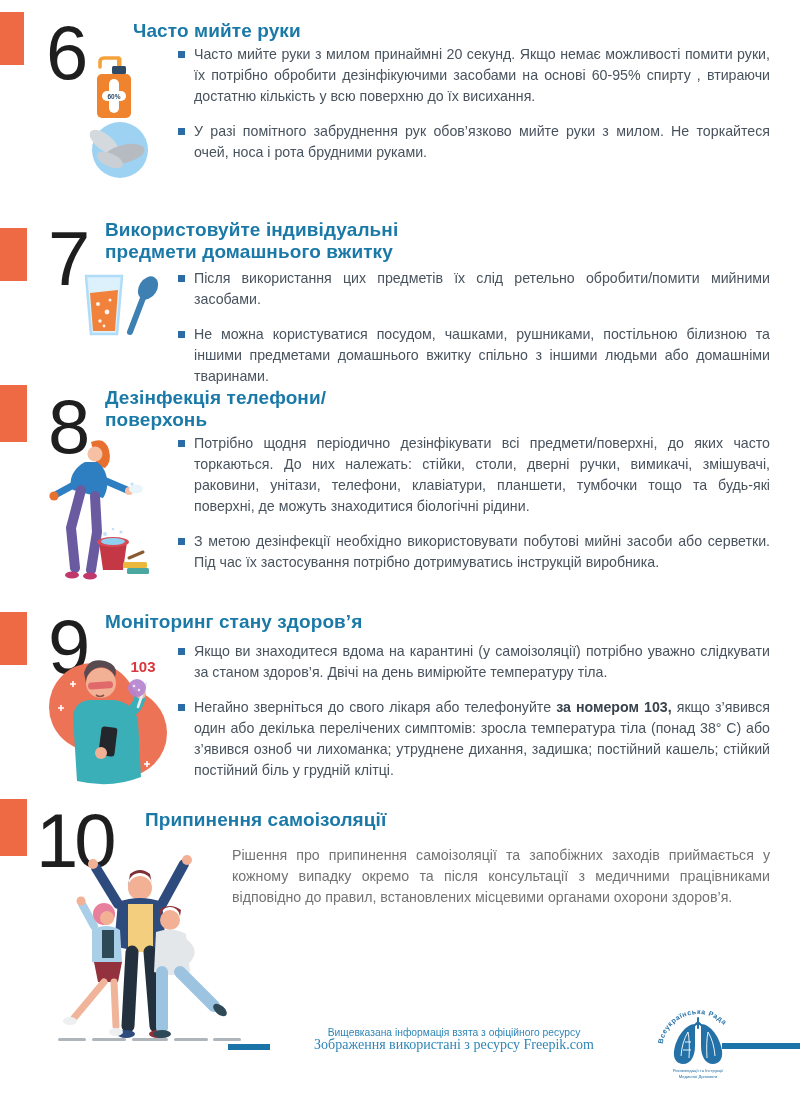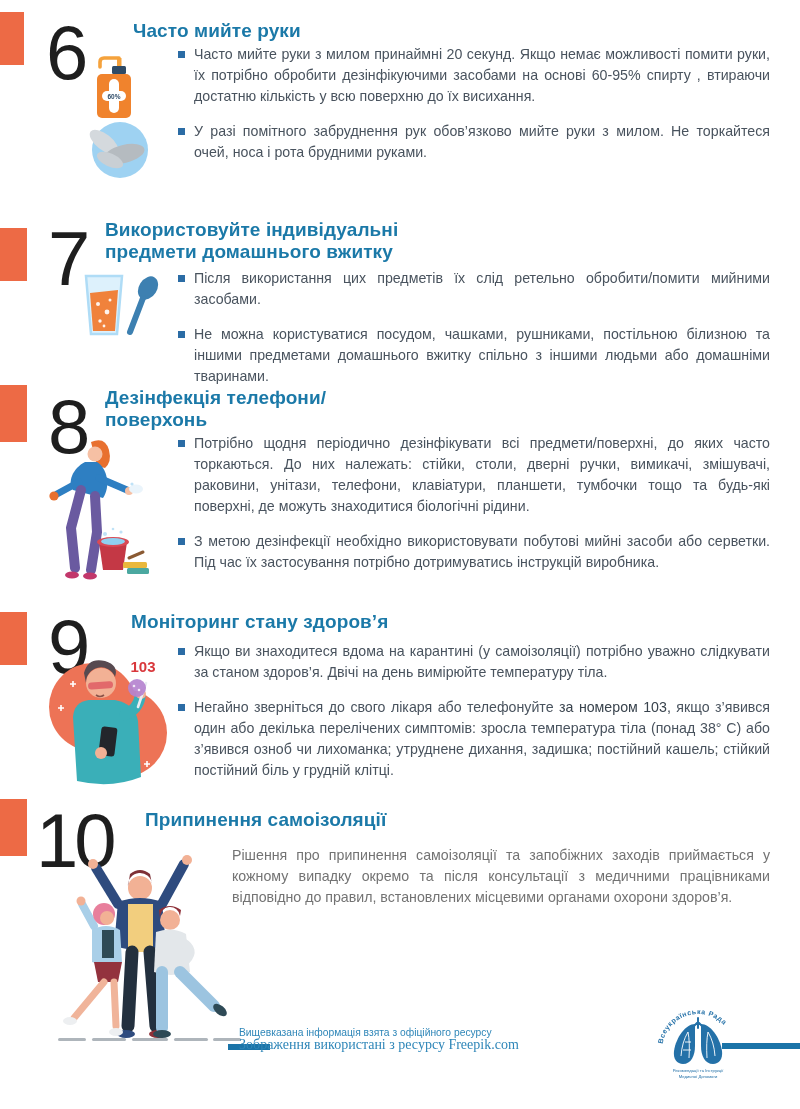--- a/index.html
+++ b/index.html
@@ -7,26 +7,26 @@
         font-family:"Liberation Sans",sans-serif;}
   .marker{position:absolute;left:0;background:#ED6A45;}
   .num{position:absolute;color:#1E1E1E;font-weight:300;font-size:76px;line-height:0.82;
        letter-spacing:-2px;font-family:"Liberation Sans",sans-serif;}
   .sec-title{position:absolute;color:#1B79A8;font-size:19px;font-weight:700;line-height:22px;
              letter-spacing:0.1px;}
   .bullets{position:absolute;left:178px;width:592px;}
   .bullet{display:flex;margin-bottom:14px;}
   .bullet .sq{flex:0 0 auto;width:7px;height:7px;background:#2B6CA5;margin:7px 9px 0 0;}
   .btxt{color:#49535E;font-size:14.2px;line-height:21px;text-align:justify;}
-  .btxt .b{font-weight:400;color:#39434D;}
+  .btxt .b{font-weight:700;color:#39434D;}
   .para{position:absolute;left:232px;width:538px;color:#737373;font-size:14.2px;
         line-height:21px;text-align:justify;}
   .illu{position:absolute;}
   .footer-bar{position:absolute;background:#1B74A8;}
-  .footer-text{position:absolute;top:1027px;right:131px;width:430px;text-align:left;}
+  .footer-text{position:absolute;top:1027px;right:131px;width:430px;text-align:center;}
   .ft-small{color:#2E86B8;font-size:10.3px;line-height:12px;}
   .ft-url{color:#1B74A8;font-size:11.4px;font-weight:700;line-height:14px;margin:1px 0;
           text-decoration:none;display:block;}
 </style>
 </head>
 <body>
 
 <div class="page">
 
   <div class="marker" style="top:12px;width:24px;height:53px;"></div>
@@ -131,21 +131,21 @@
       <span class="btxt">Потрібно щодня періодично дезінфікувати всі предмети/поверхні, до яких часто торкаються. До них належать: стійки, столи, дверні ручки, вимикачі, змішувачі, раковини, унітази, телефони, клавіатури, планшети, тумбочки тощо та будь-які поверхні, де можуть знаходитися біологічні рідини.</span>
     </div>
     <div class="bullet">
       <span class="sq"></span>
       <span class="btxt">З метою дезінфекції необхідно використовувати побутові мийні засоби або серветки. Під час їх застосування потрібно дотримуватись інструкцій виробника.</span>
     </div>
   </div>
 
   <div class="marker" style="top:612px;width:27px;height:53px;"></div>
   <div class="num" style="left:48px;top:616px;">9</div>
-  <div class="sec-title" style="left:105px;top:611px;margin-left:26px;">
+  <div class="sec-title" style="left:105px;top:611px;">
     <div>Моніторинг стану здоров’я</div>
   </div>
 
   <svg class="illu" style="left:43px;top:645px;" width="128" height="145" viewBox="0 0 128 145">
     <circle cx="50" cy="62" r="44" fill="#ED7356"></circle>
     <circle cx="80" cy="88" r="44" fill="#ED7356"></circle>
     <path d="M18,60 v6 M15,63 h6" stroke="#ffffff" stroke-width="1.6"></path>
     <path d="M30,36 v6 M27,39 h6" stroke="#ffffff" stroke-width="1.6"></path>
     <path d="M104,116 v6 M101,119 h6" stroke="#ffffff" stroke-width="1.6"></path>
     <path d="M34,106 v5 M31.5,108.5 h5" stroke="#ffffff" stroke-width="1.4"></path>

